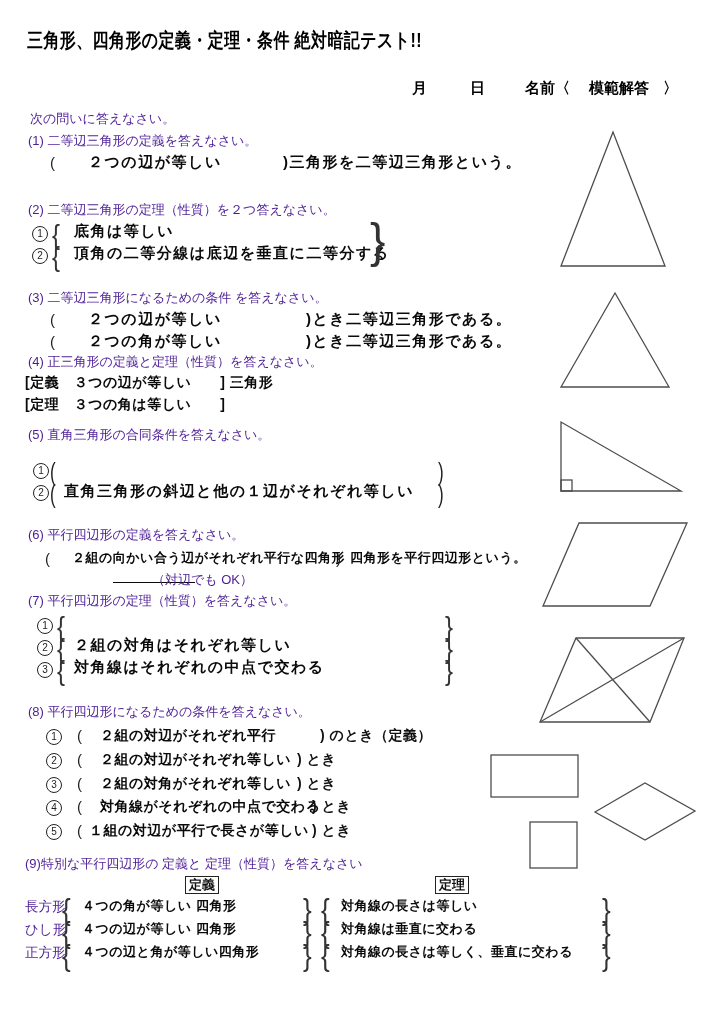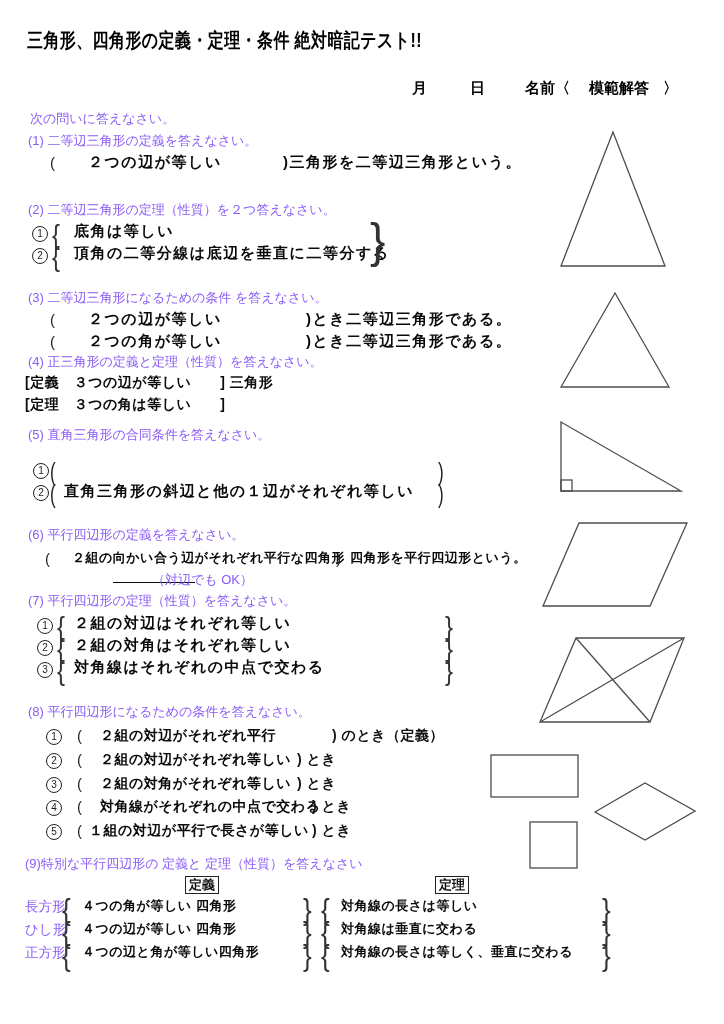--- a/index.html
+++ b/index.html
@@ -1,21 +1,21 @@
 <!DOCTYPE html>
 <html><head>
 <meta charset="utf-8">
 <style>
   html,body{margin:0;padding:0;background:#e8e8e8;}
   .page{position:relative;width:724px;height:1024px;background:#ffffff;
         font-family:"Liberation Sans","DejaVu Sans",sans-serif;color:#1c1c1c;overflow:hidden;}
   .abs{position:absolute;white-space:nowrap;line-height:1.25;}
   .title{font-size:20px;font-weight:800;letter-spacing:.5px;transform:scaleX(.80);transform-origin:left top;color:#000;}
   .hdr{font-size:15px;font-weight:700;color:#000;}
-  .q{font-size:13px;color:#8b5cf6;}
+  .q{font-size:13px;color:#4c1d95;}
   .ans{font-size:15px;font-weight:700;letter-spacing:1.5px;color:#0a0a0a;}
   .ans14{font-size:14px;font-weight:700;letter-spacing:.5px;color:#0a0a0a;}
   .ans13{font-size:13px;font-weight:700;letter-spacing:.5px;color:#0a0a0a;}
   .paren{font-size:15px;color:#222;}
   .sfx{font-size:14px;color:#111;font-weight:700;letter-spacing:.5px;}
   .circ{display:inline-block;width:14px;height:14px;border:1px solid #222;border-radius:50%;
         font-size:10px;line-height:14px;text-align:center;color:#222;}
   .brc{font-size:24px;color:#333;font-weight:400;display:inline-block;transform:scaleY(1.15);transform-origin:center top;line-height:1;}
   .brc26{font-size:26px;color:#333;display:inline-block;transform:scaleY(1.15);transform-origin:center top;line-height:1;}
   .bigbrc{font-size:46px;color:#333;line-height:46px;display:inline-block;transform:scaleY(1.05);transform-origin:center top;}
@@ -78,36 +78,35 @@
   <div class="abs q" style="left:28px;top:527px;">(6) 平行四辺形の定義を答えなさい。</div>
   <span class="abs paren" style="left:45px;top:550px;">(</span>
   <span class="abs ans13" style="left:72px;top:550px;"><span>２組の</span><span class="u">向かい合う辺</span><span>がそれぞれ平行な四角形</span></span>
   <span class="abs paren" style="left:336px;top:550px;">)</span>
   <span class="abs ans13" style="left:350px;top:550px;">四角形を平行四辺形という。</span>
   <div class="abs q" style="left:152px;top:572px;">（対辺でも OK）</div>
 
   <div class="abs q" style="left:28px;top:593px;">(7) 平行四辺形の定理（性質）を答えなさい。</div>
   <span class="abs circ" style="left:37px;top:618px;">1</span>
   <span class="abs brc" style="left:57px;top:613px;">{</span>
-  <span class="abs ans" style="left:74px;top:614px;">２組の対辺はそれぞれ等しい</span>
   <span class="abs brc" style="left:445px;top:613px;">}</span>
   <span class="abs circ" style="left:37px;top:640px;">2</span>
   <span class="abs brc" style="left:57px;top:635px;">{</span>
   <span class="abs ans" style="left:74px;top:636px;">２組の対角はそれぞれ等しい</span>
   <span class="abs brc" style="left:445px;top:635px;">}</span>
   <span class="abs circ" style="left:37px;top:662px;">3</span>
   <span class="abs brc" style="left:57px;top:657px;">{</span>
   <span class="abs ans" style="left:74px;top:658px;">対角線はそれぞれの中点で交わる</span>
   <span class="abs brc" style="left:445px;top:657px;">}</span>
 
   <div class="abs q" style="left:28px;top:704px;">(8) 平行四辺形になるための条件を答えなさい。</div>
   <span class="abs circ" style="left:46px;top:729px;">1</span>
   <span class="abs paren" style="left:77px;top:727px;">(</span>
   <span class="abs ans14" style="left:100px;top:727px;">２組の対辺がそれぞれ平行</span>
-  <span class="abs sfx" style="left:332px;top:727px;">) のとき（定義）</span>
+  <span class="abs sfx" style="left:320px;top:727px;">) のとき（定義）</span>
   <span class="abs circ" style="left:46px;top:753px;">2</span>
   <span class="abs paren" style="left:77px;top:751px;">(</span>
   <span class="abs ans14" style="left:100px;top:751px;">２組の対辺がそれぞれ等しい</span>
   <span class="abs sfx" style="left:297px;top:751px;">) とき</span>
   <span class="abs circ" style="left:46px;top:777px;">3</span>
   <span class="abs paren" style="left:77px;top:775px;">(</span>
   <span class="abs ans14" style="left:100px;top:775px;">２組の対角がそれぞれ等しい</span>
   <span class="abs sfx" style="left:297px;top:775px;">) とき</span>
   <span class="abs circ" style="left:46px;top:800px;">4</span>
   <span class="abs paren" style="left:77px;top:798px;">(</span>

